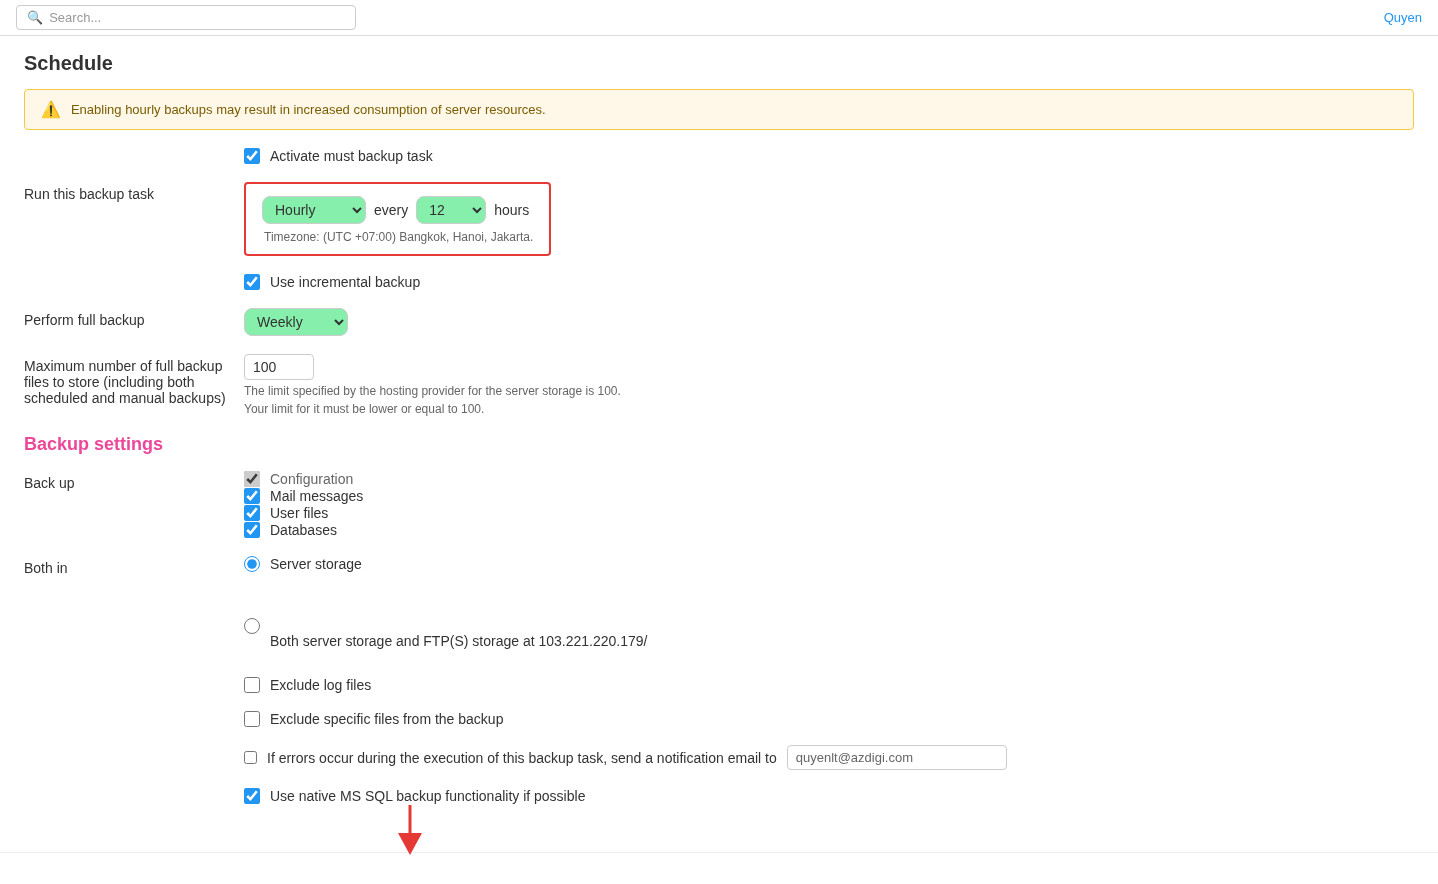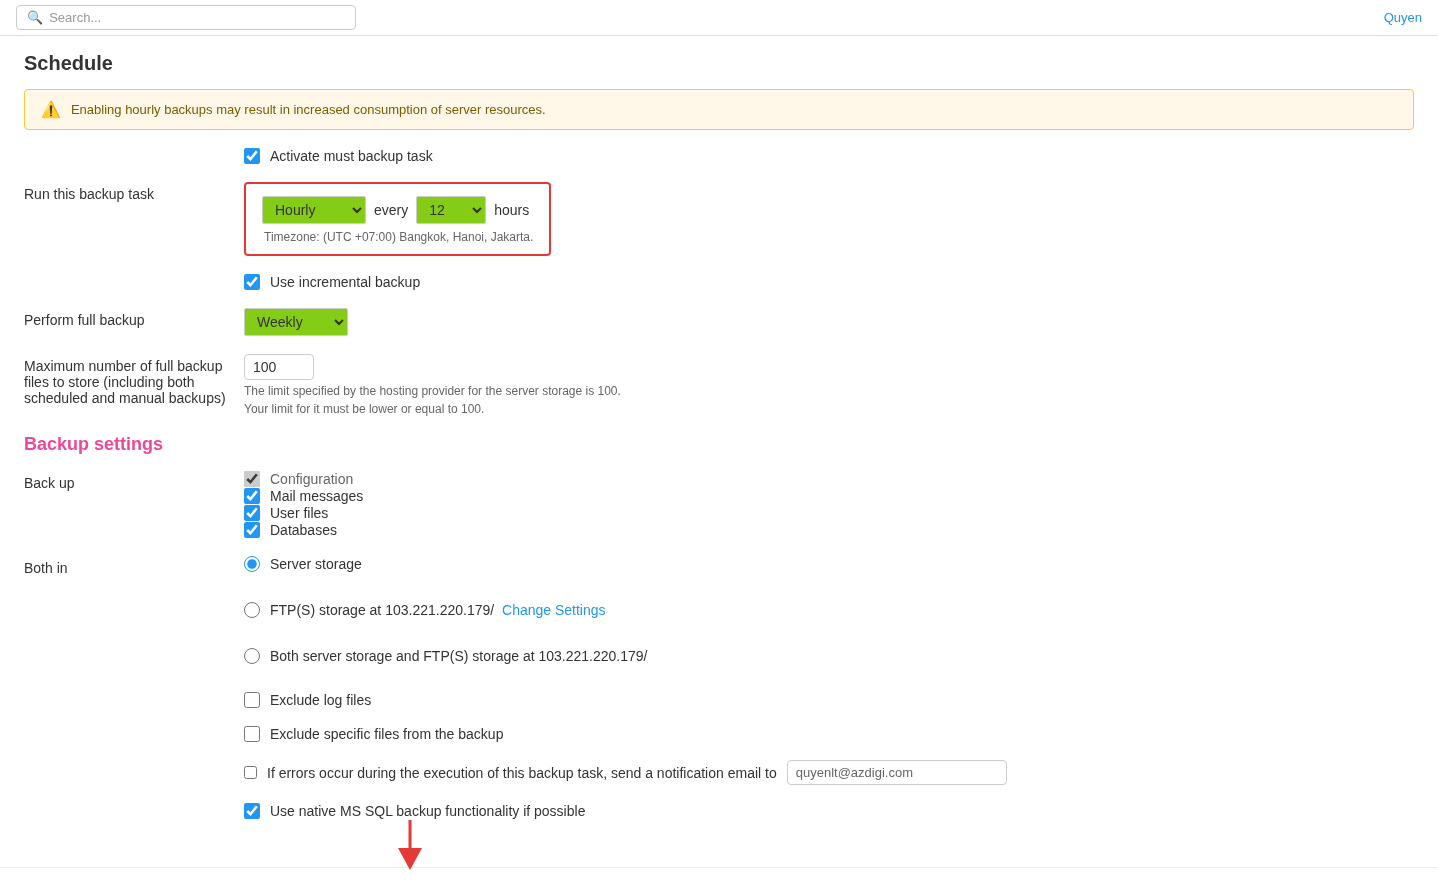--- a/index.html
+++ b/index.html
@@ -38,22 +38,22 @@
 
     
     .highlighted-box {
       border: 2px solid #e53935; border-radius: 4px;
       padding: 12px 16px 10px 16px; display: inline-block;
     }
     .run-task-row { display: flex; align-items: center; gap: 8px; }
     .timezone-note { font-size: 12px; color: #666; margin-top: 6px; margin-left: 2px; }
 
     select.form-select {
-      border: 1px solid #ccc; border-radius: 2px; padding: 4px 24px 4px 8px;
-      font-size: 14px; background: #84cc16; appearance: auto; cursor: pointer; color: #333;
+      border: 1px solid #ccc; border-radius: 8px; padding: 4px 24px 4px 8px;
+      font-size: 14px; background: #86efac; appearance: auto; cursor: pointer; color: #333;
     }
     input.form-input {
       border: 1px solid #ccc; border-radius: 4px; padding: 4px 8px;
       font-size: 14px; width: 70px; color: #333;
     }
 
     .checkbox-row { display: flex; align-items: center; gap: 10px; font-size: 14px; }
     .checkbox-row input[type="checkbox"] { width: 16px; height: 16px; accent-color: #2196f3; cursor: pointer; }
 
     .hint-text { font-size: 12px; color: #666; margin-top: 4px; }
@@ -195,29 +195,22 @@
   </div>
 
   <div class="form-row" style="align-items:flex-start; margin-top:6px;">
     <div class="form-label" style="padding-top:4px;">Both in</div>
     <div class="form-control-area" style="display:flex; flex-direction:column; gap:20px;">
       <div class="radio-row">
         <input type="radio" name="store_in" checked="" id="serverStorage" style="accent-color: rgb(33, 150, 243);">
         <label for="serverStorage" style="cursor:pointer;">Server storage</label>
       </div>
       <div class="radio-row">
-        <input type="radio" name="store_in" id="ftpStorage" style="">
-        <label for="ftpStorage" style="cursor:pointer;">
-          <span>FTP(S) storage at 103.221.220.179/</span>
-          <a class="link-blue" href="#" style="margin-left:4px;">Change Settings</a>
-        </label>
-      </div>
-      <div class="radio-row">
         <input type="radio" name="store_in" id="bothStorage" style="">
-        <label for="bothStorage" style="cursor:pointer;">Both server storage and FTP(S) storage at 103.221.220.179/</label>
+        <label for="bothStorage" style="cursor:pointer;margin-top:31px;">Both server storage and FTP(S) storage at 103.221.220.179/</label>
       </div>
     </div>
   </div>
 
   <div class="form-row" style="margin-top:8px;">
     <div class="form-label"></div>
     <div class="form-control-area">
       <div class="checkbox-row">
         <input type="checkbox" id="excludeLog" style="">
         <label for="excludeLog" style="cursor:pointer;">Exclude log files</label>

